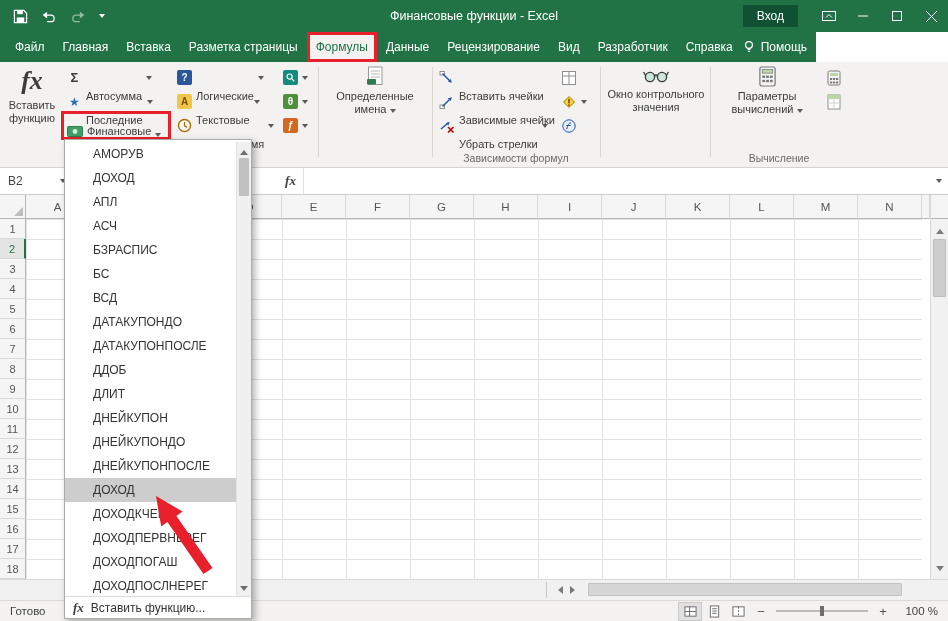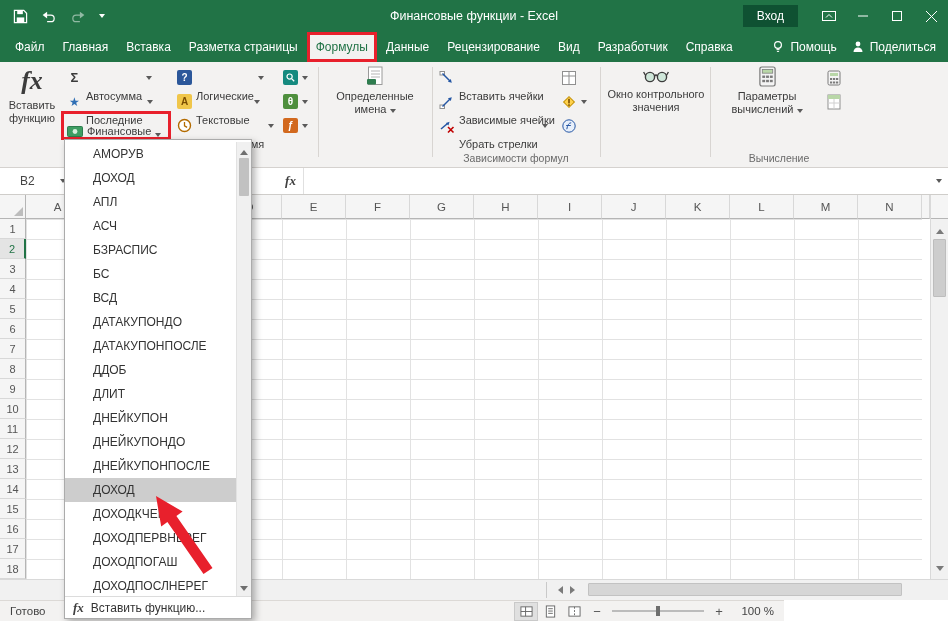--- a/index.html
+++ b/index.html
@@ -11,21 +11,21 @@
   .titlebar{position:absolute;left:0;top:0;width:948px;height:32px;background:var(--green);display:flex;align-items:center;color:#fff;}
   .qat{display:flex;align-items:center;gap:13px;padding-left:13px;z-index:2;}
   .tb-btn{display:inline-flex;align-items:center;justify-content:center;cursor:pointer;}
   .tb-btn.dim{opacity:.5;}
   .wtitle{position:absolute;left:0;right:0;top:0;height:32px;display:flex;align-items:center;justify-content:center;font-size:12.5px;pointer-events:none;}
   .win-right{margin-left:auto;display:flex;align-items:center;height:100%;z-index:2;}
   .signin{background:#0f5132;color:#fff;font-size:12px;padding:4px 14px;margin-right:14px;cursor:pointer;}
   .win-btn{width:34px;height:32px;display:flex;align-items:center;justify-content:center;cursor:pointer;}
 
   
-  .tabbar{position:absolute;left:0;top:32px;width:948px;height:30px;background:var(--green);display:flex;align-items:stretch;color:#fff;}
+  .tabbar{position:absolute;left:0;top:32px;width:816px;height:30px;background:var(--green);display:flex;align-items:stretch;color:#fff;}
   .tabs{display:flex;padding-left:6px;}
   .tab{font-size:12px;padding:0 9px;display:flex;align-items:center;white-space:nowrap;cursor:pointer;}
   .tab.active{background:#f3f2f1;color:var(--green);outline:3px solid var(--red);outline-offset:-3px;}
   .tab-extra{margin-left:auto;display:flex;align-items:center;gap:14px;padding-right:12px;font-size:12px;}
   .tab-help,.tab-share{display:flex;align-items:center;gap:5px;cursor:pointer;}
 
   
   .ribbon{position:absolute;left:0;top:62px;width:948px;height:106px;background:#f3f2f1;border-bottom:1px solid #d5d2cf;color:#3b3b3b;}
   .big-btn{position:absolute;display:flex;flex-direction:column;align-items:center;text-align:center;font-size:11px;line-height:13px;cursor:pointer;}
   .fxbig{font-family:"Liberation Serif","DejaVu Serif",serif;font-style:italic;font-weight:bold;font-size:26px;color:#3c3c3c;line-height:30px;margin-top:2px;}
@@ -37,21 +37,21 @@
   .caret{width:0;height:0;border-left:3px solid transparent;border-right:3px solid transparent;border-top:4px solid #5a5a5a;display:inline-block;}
   .caret.w{border-top-color:#fff;}
   .v-div{position:absolute;top:5px;height:90px;width:1px;background:#d8d5d2;}
   .grp-label{position:absolute;top:82px;font-size:10.5px;color:#6a6a6a;text-align:center;margin-top:8px;}
   .annotated{outline:3px solid var(--red);align-items:flex-end;}
   .bigcap{display:inline;}
   .capwrap{text-align:center;}
 
   
   .fbar{position:absolute;left:0;top:168px;width:948px;height:27px;background:#fff;border-bottom:1px solid #cfcdca;display:flex;align-items:stretch;font-size:12px;color:#444;}
-  .namebox{width:56px;display:flex;align-items:center;padding-left:20px;cursor:pointer;}
+  .namebox{width:56px;display:flex;align-items:center;padding-left:8px;cursor:pointer;}
   .nb-car{width:15px;display:flex;align-items:center;justify-content:center;border-right:1px solid #e0e0e0;cursor:pointer;}
   .fspacer{width:207px;}
   .fxmid{width:26px;display:flex;align-items:center;justify-content:center;font-family:"Liberation Serif","DejaVu Serif",serif;font-style:italic;font-weight:bold;font-size:13px;color:#3f3f3f;border-right:1px solid #e0e0e0;cursor:pointer;}
   .finput{flex:1;cursor:text;}
   .fexp{width:18px;display:flex;align-items:center;justify-content:center;cursor:pointer;}
 
   
   .grid{position:absolute;left:0;top:195px;width:948px;height:384px;background:#fff;}
   .corner{position:absolute;left:0;top:0;width:26px;height:24px;background:#f5f5f5;border-right:1px solid #b5b5b5;border-bottom:1px solid #b5b5b5;cursor:pointer;}
   .corner::after{content:"";position:absolute;right:2px;bottom:2px;border-left:9px solid transparent;border-bottom:9px solid #bdbdbd;}
@@ -75,21 +75,21 @@
   .tri-left{width:0;height:0;border:4px solid transparent;border-right:5px solid #7a7a7a;display:inline-block;}
   .tri-right{width:0;height:0;border:4px solid transparent;border-left:5px solid #7a7a7a;display:inline-block;}
 
   
   .hscroll{position:absolute;left:0;top:579px;width:948px;height:21px;background:#f1f1f1;border-top:1px solid #d9d9d9;}
   .hs-div{position:absolute;left:546px;top:2px;width:1px;height:16px;background:#c9c9c9;}
   .hs-btn{position:absolute;top:0;width:15px;height:20px;display:flex;align-items:center;justify-content:center;cursor:pointer;}
   .hs-thumb{position:absolute;left:588px;top:3px;width:314px;height:13px;background:#d6d6d6;border:1px solid #c2c2c2;border-radius:1px;cursor:pointer;}
 
   
-  .status{position:absolute;left:0;top:600px;width:784px;height:21px;background:#f3f2f1;border-top:1px solid #dcd9d6;display:flex;align-items:center;font-size:11.5px;color:#444;}
+  .status{position:absolute;left:0;top:600px;width:948px;height:21px;background:#f3f2f1;border-top:1px solid #dcd9d6;display:flex;align-items:center;font-size:11.5px;color:#444;}
   .mode{padding-left:10px;}
   .s-right{margin-left:auto;display:flex;align-items:center;padding-right:10px;}
   .vbtn{width:24px;height:19px;display:flex;align-items:center;justify-content:center;cursor:pointer;}
   .vbtn.active{background:#e0e0e0;border:1px solid #c9c9c9;}
   .zoomctl{width:18px;text-align:center;font-size:13px;color:#555;cursor:pointer;margin:0 2px;}
   .zoom-track{position:relative;width:92px;height:2px;background:#bcbcbc;margin:0 4px;cursor:pointer;}
   .notch{position:absolute;left:50%;top:-3px;width:1px;height:8px;background:#9a9a9a;}
   .zthumb{position:absolute;left:calc(50% - 2px);top:-4px;width:4px;height:10px;background:#6e6e6e;cursor:pointer;}
   .zlabel{width:44px;text-align:right;cursor:pointer;}
 

